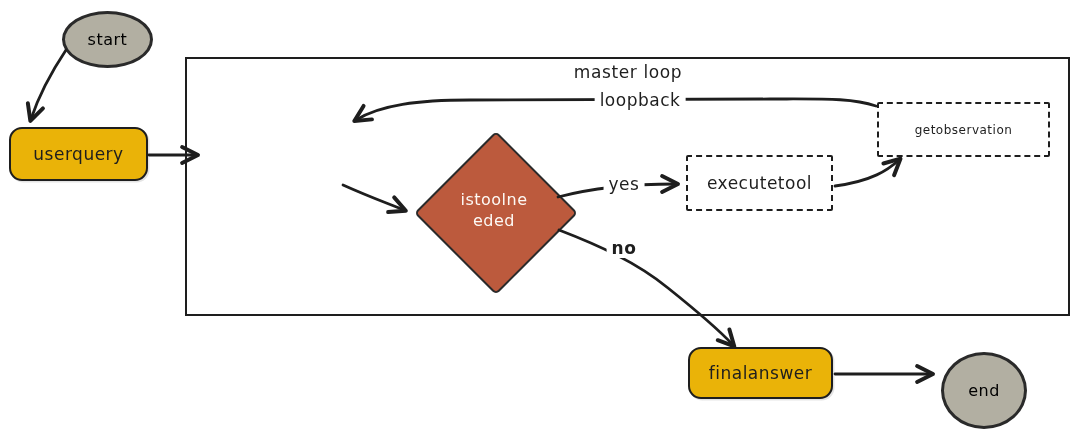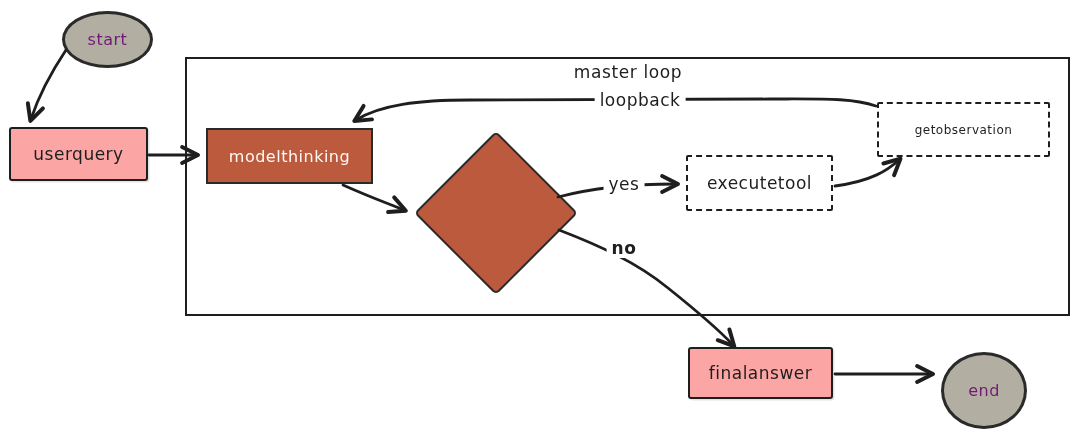--- a/index.html
+++ b/index.html
@@ -14,38 +14,38 @@
   .node{
     position:absolute;
     display:flex;align-items:center;justify-content:center;
     box-sizing:border-box;
     font-size:17px;
     letter-spacing:0.5px;
     z-index:2;
     text-align:center;
   }
   .rect{
-    background:#fca5a5;
+    background:#eab308;
     border:2.5px solid #1e1e1e;
-    border-radius:3px;
+    border-radius:13px;
     box-shadow:1.5px 1.5px 0 rgba(30,30,30,0.12);
   }
   .dashed{
     background:#ffffff;
     border:2.5px dashed #1e1e1e;
     border-radius:2px;
   }
   .accent{
     background:#bc5a3d;
     color:#fdf9f5;
     border:2.5px solid #2a2a2a;
   }
   .ellipse{
     background:#b2afa2;
-    color:#701a75;
+    color:#000000;
     border:3px solid #2a2a2a;
     border-radius:50%;
   }
   .diamond-shape{
     position:absolute;
     width:112px;height:112px;
     left:438px;top:155px;
     transform:rotate(45deg);
     background:#bc5a3d;
     border:2.5px solid #2a2a2a;
@@ -105,25 +105,26 @@
   <div class="plain-label" style="left:628px;top:72px;">master loop</div>
 
   <div class="node ellipse" style="left:62px;top:11px;width:91px;height:57px;font-size:16px;">
     <span>start</span>
   </div>
 
   <div class="node rect" style="left:9px;top:127px;width:139px;height:54px;">
     <span>userquery</span>
   </div>
 
-  <div class="node accent" style="left:206px;top:128px;width:167px;height:56px;font-size:16px;">
-    <span>modelthinking</span>
-  </div>
 
   <div class="diamond-shape"></div>
+  <div class="diamond-label">
+    <div>istoolne</div>
+    <div>eded</div>
+  </div>
 
   <div class="node dashed" style="left:686px;top:155px;width:147px;height:56px;">
     <span>executetool</span>
   </div>
 
   <div class="node dashed" style="left:877px;top:102px;width:173px;height:55px;font-size:12px;">
     <span>getobservation</span>
   </div>
 
   <div class="node rect" style="left:688px;top:347px;width:145px;height:52px;">

